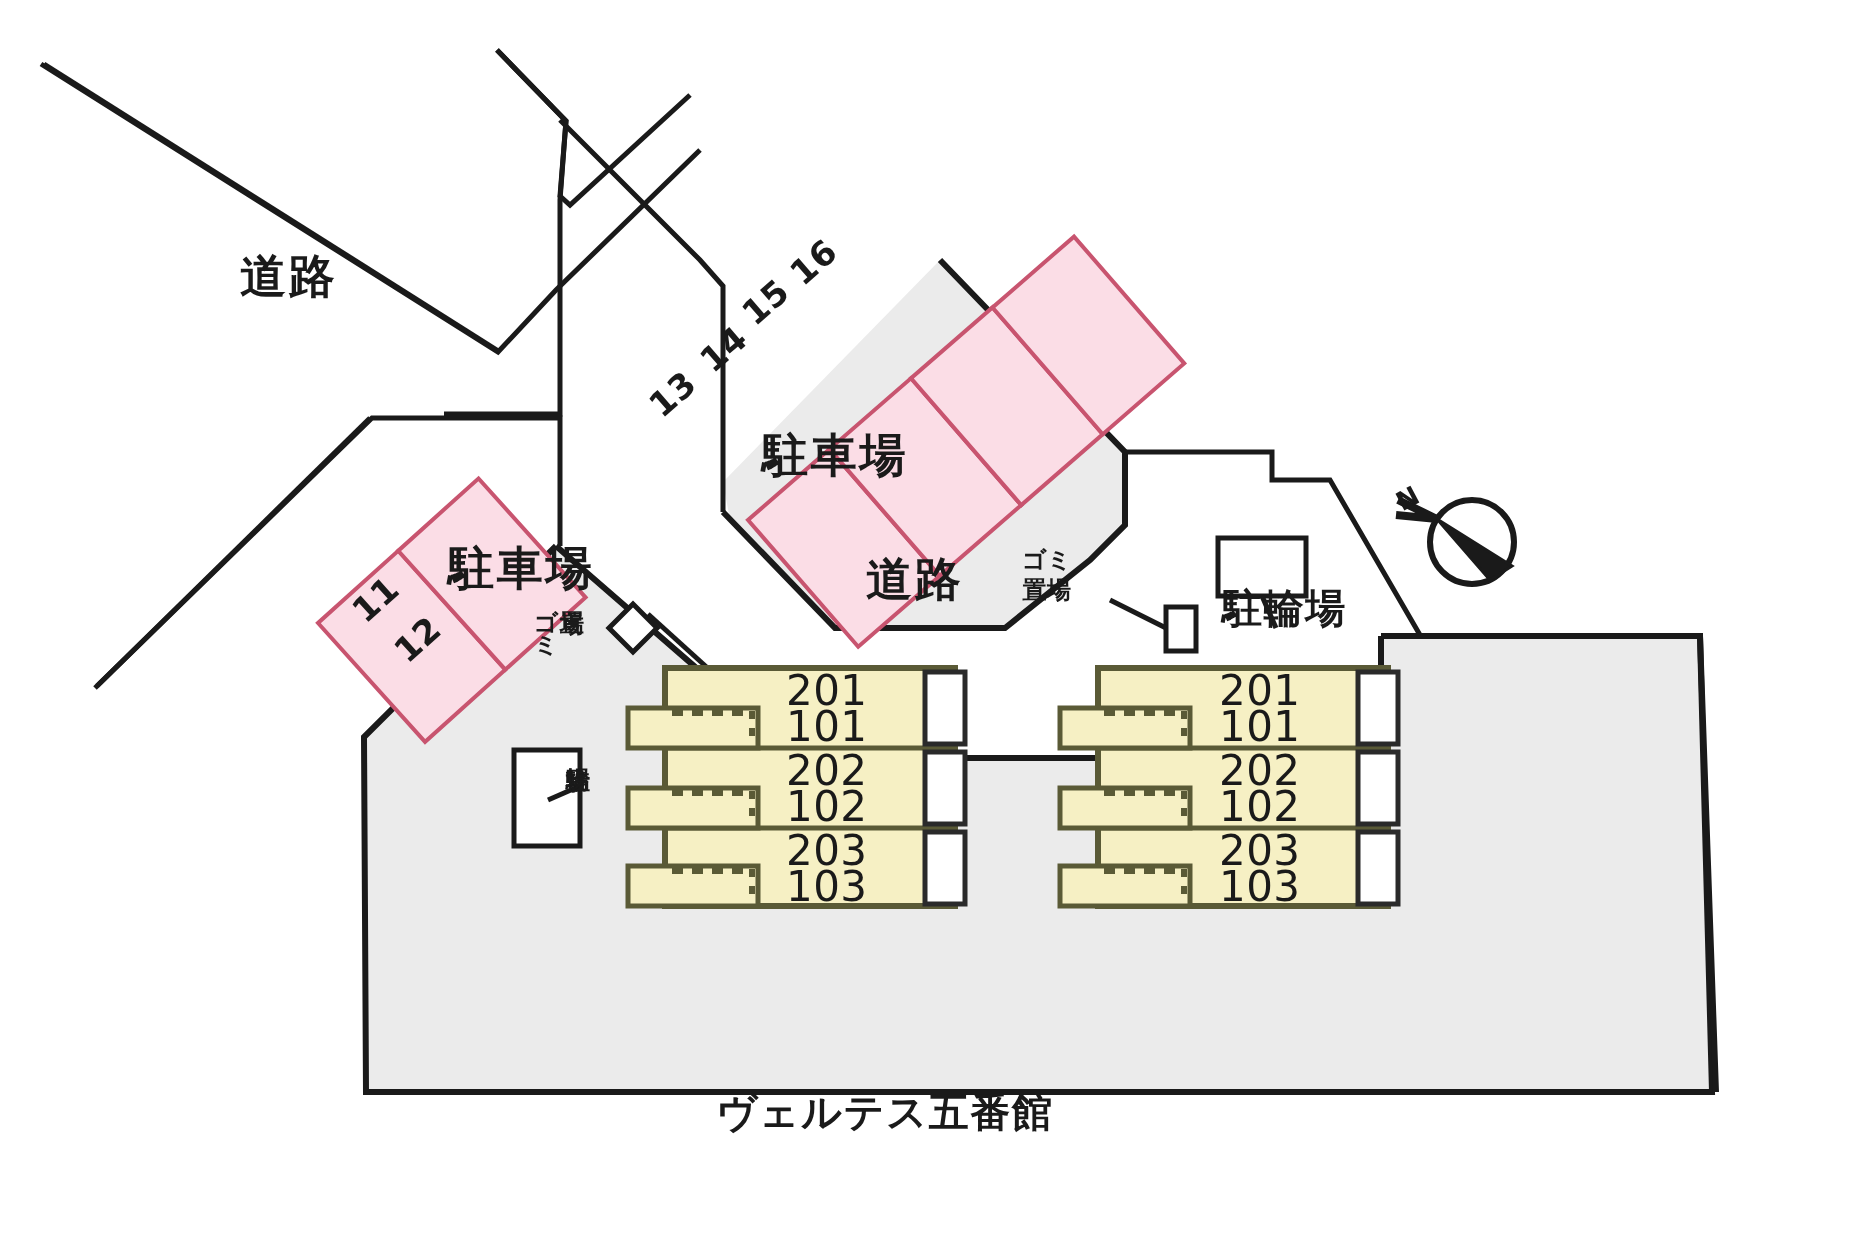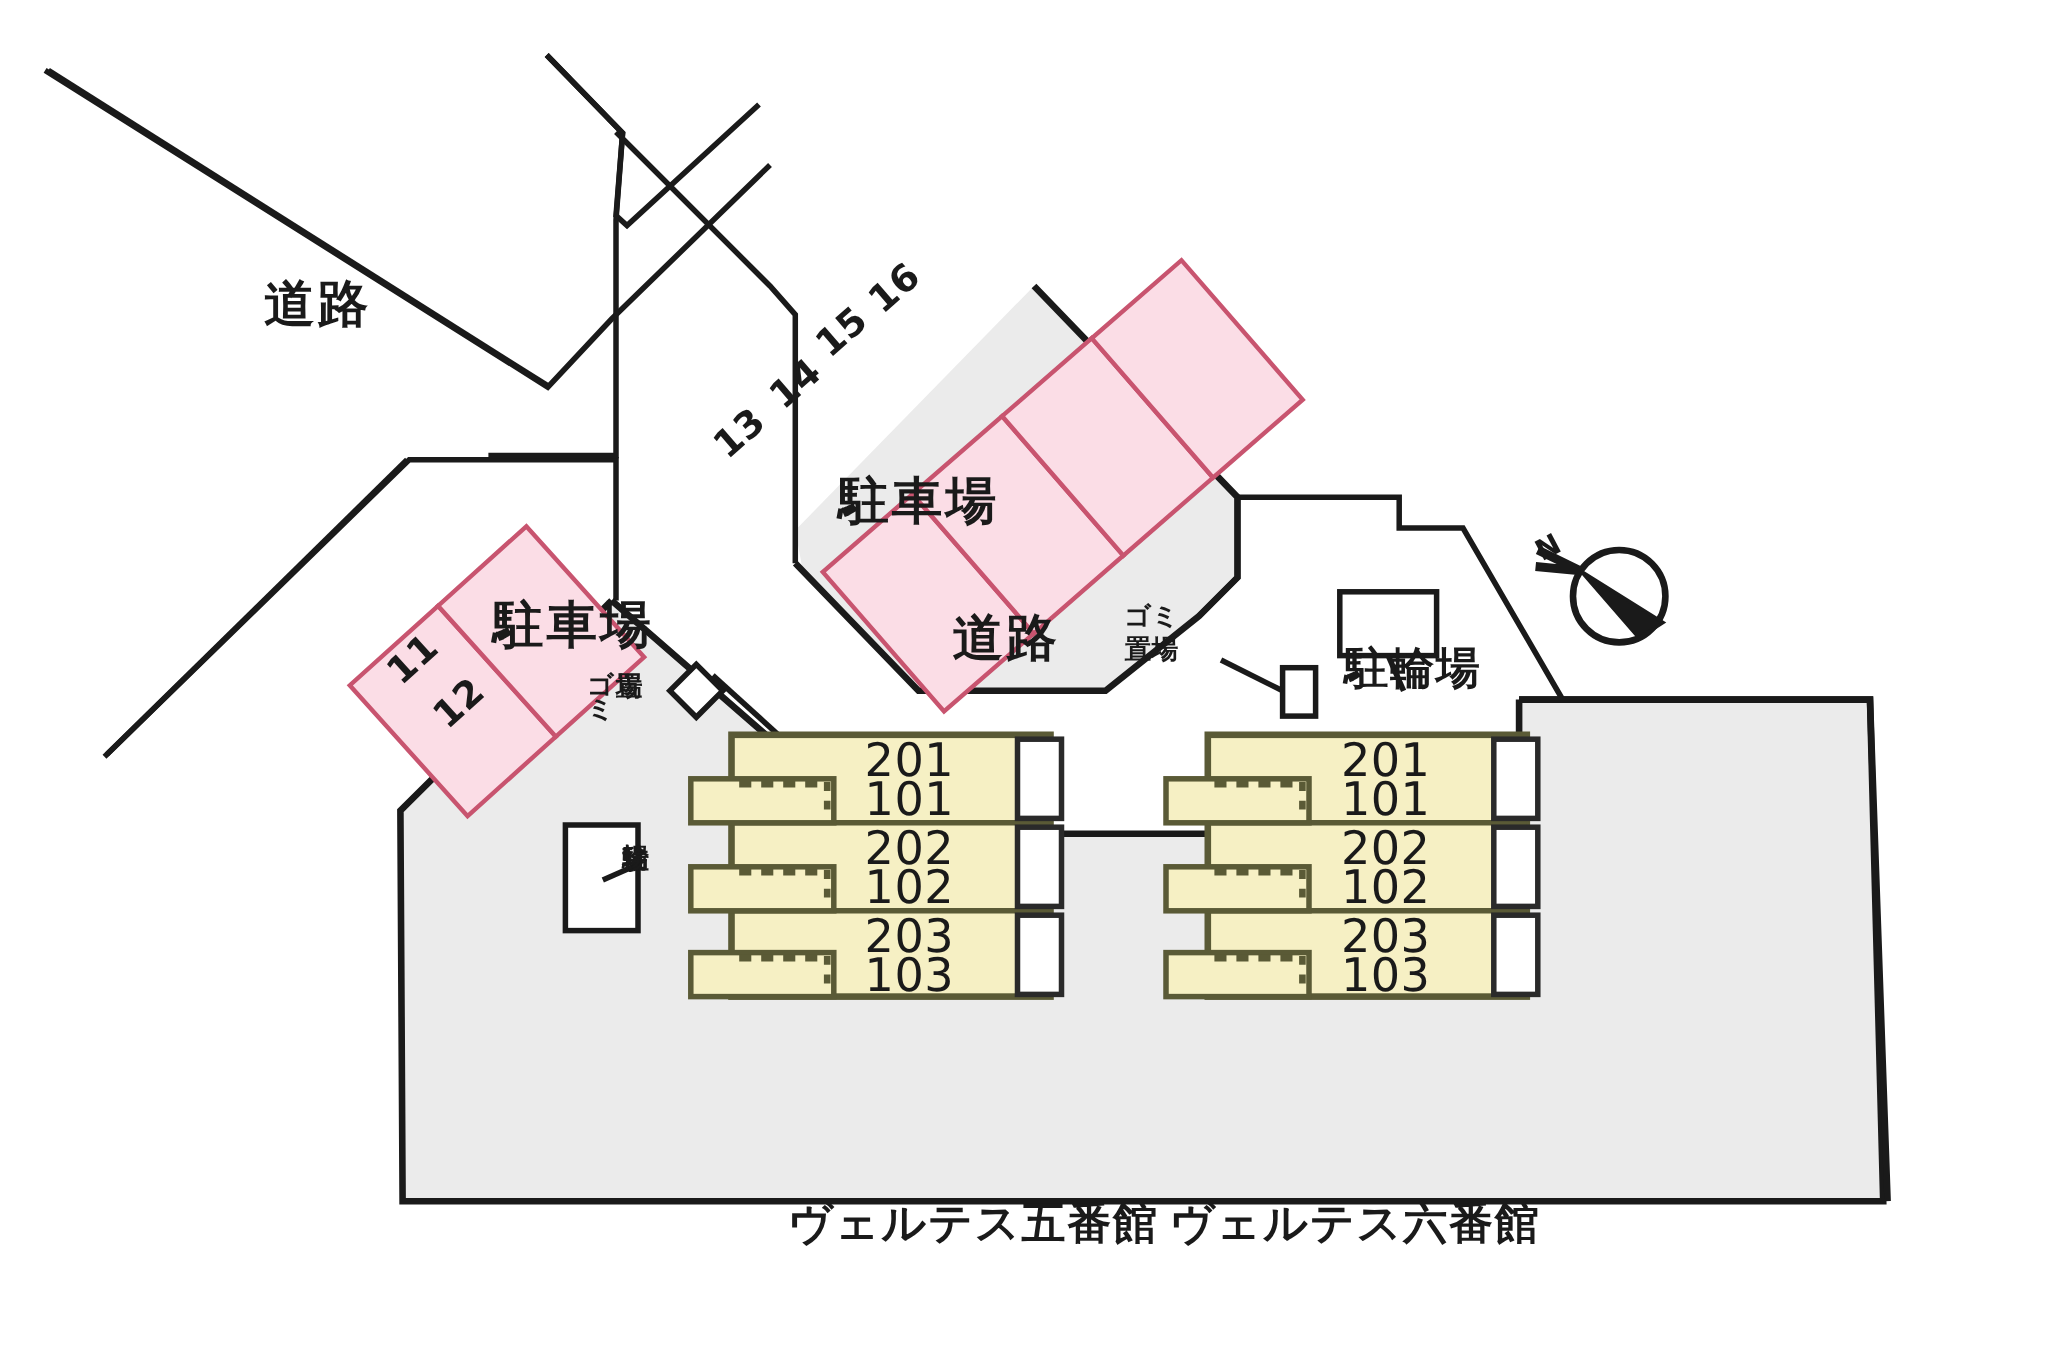--- a/index.html
+++ b/index.html
@@ -201,17 +201,16 @@
   <div class="lbl unit" style="left:786px; top:866px;">103</div>
 
   <div class="lbl unit" style="left:1219px; top:670px;">201</div>
   <div class="lbl unit" style="left:1219px; top:706px;">101</div>
   <div class="lbl unit" style="left:1219px; top:750px;">202</div>
   <div class="lbl unit" style="left:1219px; top:786px;">102</div>
   <div class="lbl unit" style="left:1219px; top:830px;">203</div>
   <div class="lbl unit" style="left:1219px; top:866px;">103</div>
 
   <div class="lbl jp kanji-mid" style="left:672px; top:1092px;margin-left:44px;">ヴェルテス五番館</div>
-  <div class="lbl jp kanji-mid" style="left:1063px; top:1092px;">ヴェルテス六番館</div>
 
   <div class="lbl" style="left:1392px; top:492px; font-size:26px; transform:rotate(-28deg); transform-origin:left top;">N</div>
 
 </div>
 
 </body></html>

